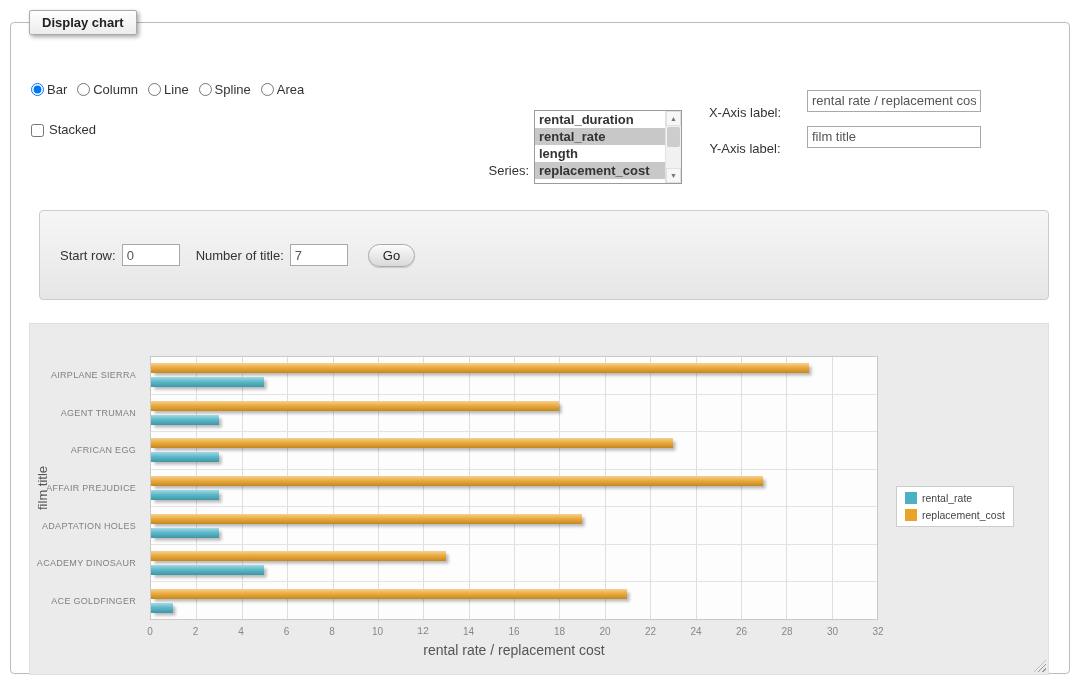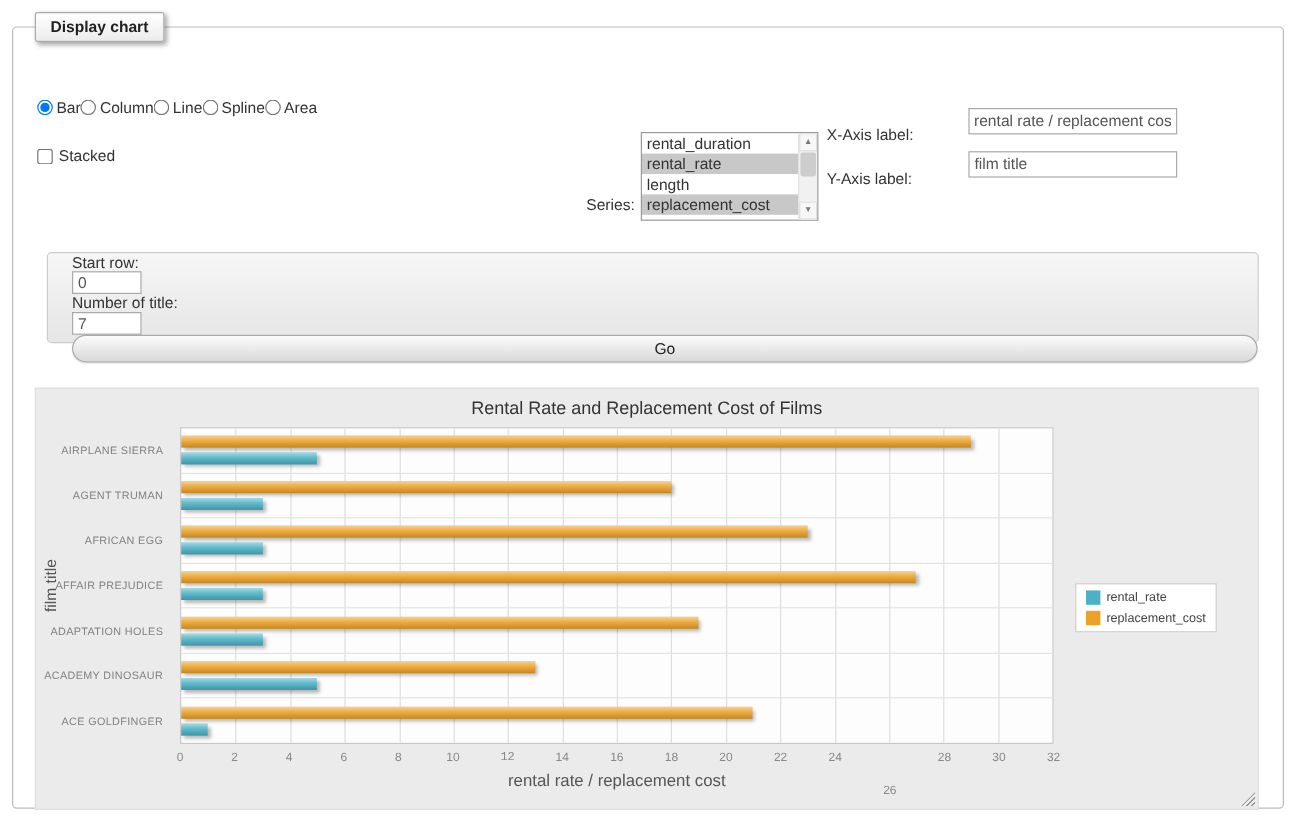--- a/index.html
+++ b/index.html
@@ -5,60 +5,60 @@
   * { box-sizing: border-box; }
   html,body { margin:0; padding:0; width:1081px; height:681px; background:#fff;
     font-family:"Liberation Sans","DejaVu Sans",sans-serif; font-size:13px; color:#333; overflow:hidden; }
 
   fieldset.outer { position:absolute; left:10px; top:10px; width:1060px; height:664px;
     border:1px solid #bbb; border-radius:4px; margin:0; padding:0; }
   fieldset.outer > legend { margin-left:18px; background:linear-gradient(#ffffff,#ececec);
     border:1px solid #aaa; border-radius:2px; padding:4px 12px; font-weight:bold; font-size:13px;
     color:#222; box-shadow:2px 2px 4px rgba(0,0,0,0.35); }
 
-  .radio-row { position:absolute; left:20px; top:47px; display:flex; align-items:center; }
+  .radio-row { position:absolute; left:20px; top:47px; display:flex; align-items:center; gap:10px; }
   .radio-item { display:flex; align-items:center; gap:3px; cursor:default; }
   .radio-item input { margin:0; }
 
   .stacked-row { position:absolute; left:20px; top:87px; display:flex; align-items:flex-end; gap:5px; }
   .stacked-row input { margin:0; }
 
   input[type=text] { border:1px solid #a9a9a9; padding:1px 4px; font-size:13px; height:22px; color:#555;
     font-family:"Liberation Sans","DejaVu Sans",sans-serif; background:#fff; }
   .title-input { position:absolute; left:20px; top:115px; width:176px; }
 
   .fl { font-size:13px; color:#333; }
 
   .xaxis-row { position:absolute; left:378px; top:47px; display:flex; align-items:center; }
   .xaxis-row .fl { width:140px; text-align:right; margin-right:5px; }
   .select { width:150px; height:22px; border:1px solid #999; background:#fff; display:flex;
     align-items:center; padding:0 5px; font-size:13px; color:#222; }
   .sel-arrow { margin-left:auto; font-size:8px; color:#444; }
 
   .series-row { position:absolute; left:378px; top:75px; display:flex; align-items:flex-end; }
   .series-row .fl { width:140px; text-align:right; margin-right:5px; margin-bottom:6px; }
-  .listbox { width:148px; height:74px; border:1px solid #9a9a9a; background:#fff; display:flex; overflow:hidden; }
+  .listbox { width:148px; height:74px; border:1px solid #9a9a9a; background:#fff; display:flex; overflow:hidden;font-weight:bold; }
   .options { flex:1; overflow:hidden; }
   .opt { height:17px; line-height:17px; padding:0 4px; font-size:13px; white-space:nowrap; overflow:hidden; }
   .opt.sel { background:#c8c8c8; }
   .scrollbar { width:16px; background:#f1f1f1; border-left:1px solid #e2e2e2; display:flex; flex-direction:column; }
   .sb-btn { height:15px; font-size:7px; color:#777; display:flex; align-items:center; justify-content:center;
     background:#f7f7f7; border:1px solid #e0e0e0; }
   .sb-thumb { height:20px; background:#cdcdcd; border-radius:2px; margin:1px; }
   .sb-spacer { flex:1; }
 
   .axis-label-row { position:absolute; display:flex; align-items:center; }
-  .axis-label-row .fl { width:112px; text-align:left; margin-right:6px;margin-top:24px; }
+  .axis-label-row .fl { width:112px; text-align:center; margin-right:6px;margin-top:24px; }
   .axis-label-row input { width:174px; }
   .xlabel-row { left:678px; top:46px; }
   .ylabel-row { left:678px; top:82px; }
 
-  .rows-fieldset { position:absolute; left:28px; top:175px; width:1010px; height:76px;
+  .rows-fieldset { position:absolute; left:28px; top:175px; width:1010px; height:90px;
     background:linear-gradient(#f6f6f6,#e6e6e6); border:1px solid #ccc; border-radius:4px;
-    display:flex; padding-left:20px;flex-direction:column; }
+    display:flex; align-items:center; padding-left:20px; }
   .rows-fieldset .fl { margin-right:6px; }
   .rows-fieldset input { width:58px; }
   .sp16 { width:16px; } .sp20 { width:20px; }
   .go-btn { padding:3px 14px; border-radius:12px; border:1px solid #aaa;
     background:linear-gradient(#fbfbfb,#d9d9d9); font-size:13px; color:#222;
     font-family:"Liberation Sans","DejaVu Sans",sans-serif; box-shadow:0 1px 1px rgba(0,0,0,0.15); }
 
   .chart-panel { position:absolute; left:18px; top:288px; width:1020px; height:352px;
     background:#ebebeb; border:1px solid #dfdfdf; }
   .chart-title { position:absolute; left:0; top:8px; width:100%; text-align:center;
@@ -161,21 +161,20 @@
     <span class="fl">Start row:</span>
     <input type="text" value="0" style="">
     <span class="sp16"></span>
     <span class="fl">Number of title:</span>
     <input type="text" value="7" style="">
     <span class="sp20"></span>
     <button class="go-btn">Go</button>
   </div>
 
   <div class="chart-panel">
-    <div class="chart-title">Rental Rate and Replacement Cost of Films</div>
     <div class="y-axis-title">film title</div>
     <div class="labels-col" id="catLabels">
         <div class="cat-label">AIRPLANE SIERRA</div>
         <div class="cat-label">AGENT TRUMAN</div>
         <div class="cat-label">AFRICAN EGG</div>
         <div class="cat-label">AFFAIR PREJUDICE</div>
         <div class="cat-label">ADAPTATION HOLES</div>
         <div class="cat-label">ACADEMY DINOSAUR</div>
         <div class="cat-label">ACE GOLDFINGER</div>
       </div>
@@ -235,21 +234,21 @@
         <div class="tick" style="left: 18.75%;">6</div>
         <div class="tick" style="left: 25%;">8</div>
         <div class="tick" style="left: 31.25%;">10</div>
         <div class="tick" style="left: 37.5%; font-family: Liberation Mono, monospace;">12</div>
         <div class="tick" style="left: 43.75%;">14</div>
         <div class="tick" style="left: 50%;">16</div>
         <div class="tick" style="left: 56.25%;">18</div>
         <div class="tick" style="left: 62.5%;">20</div>
         <div class="tick" style="left: 68.75%;">22</div>
         <div class="tick" style="left: 75%;">24</div>
-        <div class="tick" style="left: 81.25%; margin-top: 28px;">26</div>
+        <div class="tick" style="left: 81.25%;">26</div>
         <div class="tick" style="left: 87.5%;">28</div>
         <div class="tick" style="left: 93.75%;">30</div>
         <div class="tick" style="left: 100%;">32</div>
       </div>
     <div class="x-axis-title">rental rate / replacement cost</div>
     <div class="legend">
       <div id="legendEntries" style="display:flex;flex-direction:column;gap:5px;">
           <div class="legend-entry">
             <span class="swatch" style="background: rgb(75, 178, 197);"></span>
             <span>rental_rate</span>

